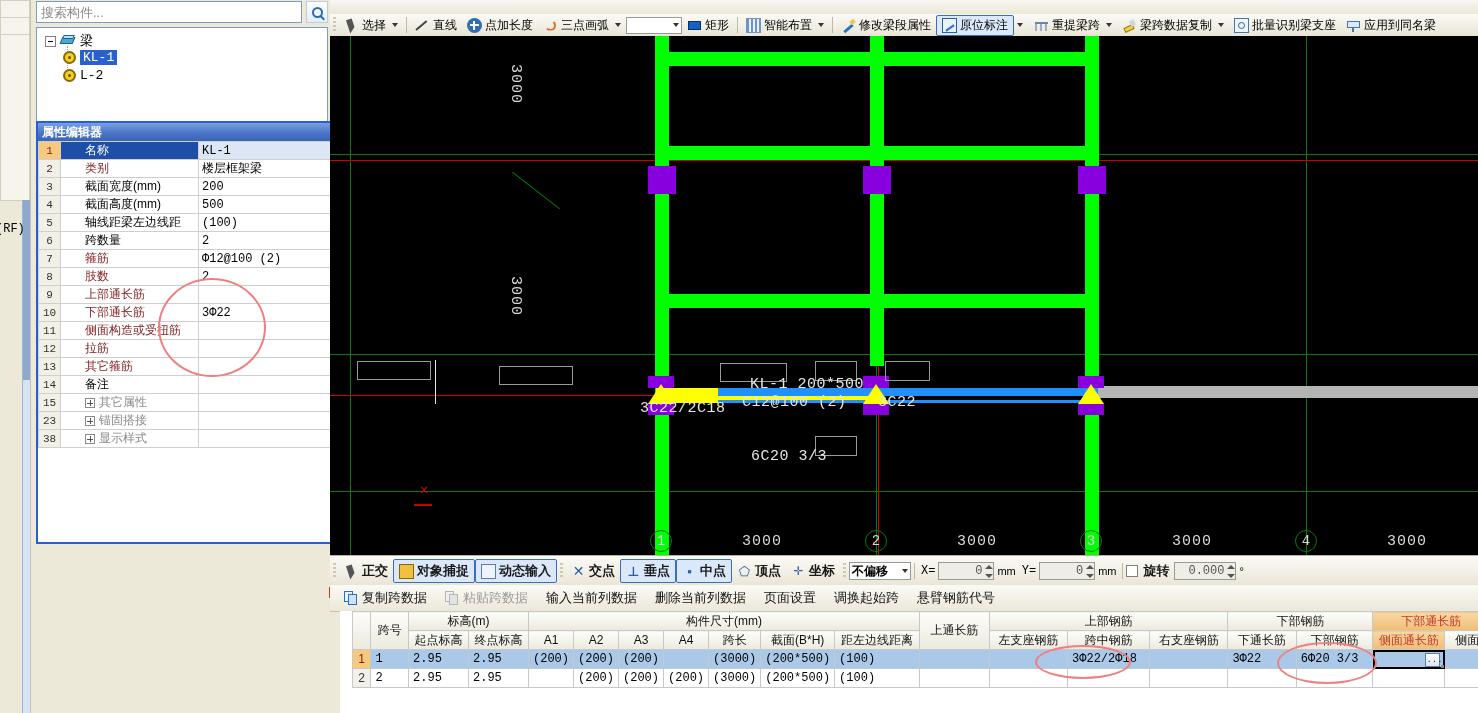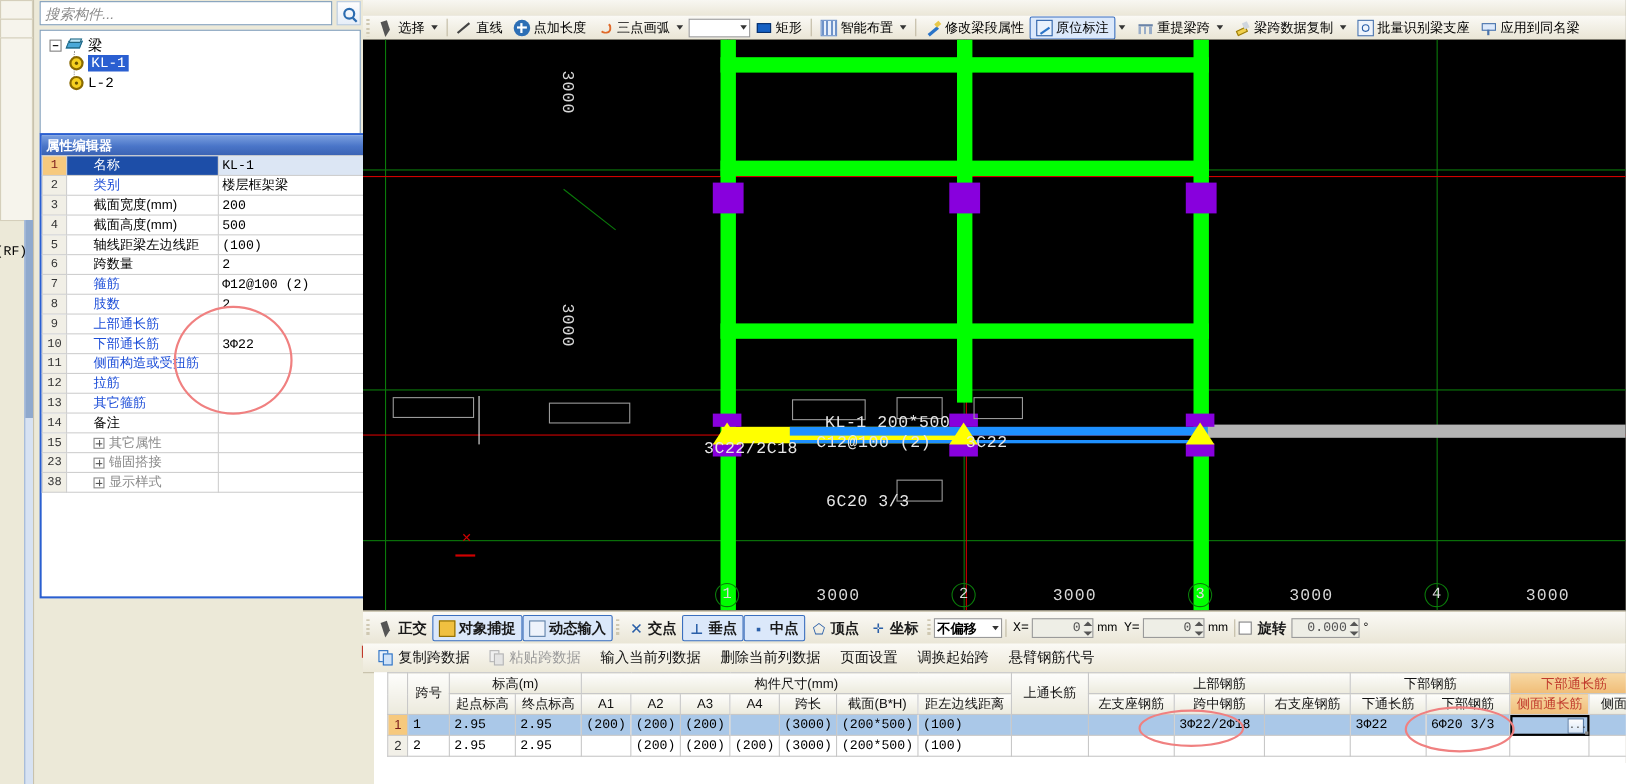--- a/index.html
+++ b/index.html
@@ -16,21 +16,21 @@
   .left-pane{position:absolute;left:0;top:0;width:330px;height:713px;background:#ece9d8;}
   .left-strip{position:absolute;left:0;top:0;width:30px;height:713px;background:#ece9d8;border-right:1px solid #c8c2ad;}
   .strip-box{position:absolute;left:0;width:28px;background:#f6f4ec;border:1px solid #d5cfbb;}
   .strip-box.b1{top:0;height:16px;}
   .strip-box.b2{top:17px;height:16px;}
   .strip-box.b3{top:34px;height:165px;}
   .rf-label{position:absolute;left:-4px;top:222px;width:40px;color:#000;font-size:12px;font-family:"Liberation Mono","DejaVu Sans Mono",monospace;}
   .scroll-v{position:absolute;left:22px;top:200px;width:7px;height:513px;background:#d7e2f2;border-left:1px solid #9db4d4;}
   .scroll-v i{position:absolute;left:0;top:0;width:7px;height:180px;background:#8fa9cd;display:block;}
 
-  .search-row{position:absolute;left:36px;top:1px;width:264px;height:24px;font-style:italic;}
+  .search-row{position:absolute;left:36px;top:1px;width:264px;height:24px;}
   .search-input{position:absolute;left:0;top:0;width:266px;height:22px;border:1px solid #7f9db9;background:#fff;
     font-size:13px;color:#8a8a8a;padding:0 4px;box-sizing:border-box;line-height:22px;}
   .search-btn{position:absolute;left:270px;top:0;width:22px;height:22px;border:1px solid #b8cce4;
     background:linear-gradient(#fdfdfe,#e6eef8);box-sizing:border-box;display:flex;align-items:center;justify-content:center;}
   .mag{width:11px;height:11px;border:2px solid #2b6cb0;border-radius:50%;position:relative;box-sizing:border-box;}
   .mag:after{content:"";position:absolute;right:-4px;bottom:-3px;width:5px;height:2px;background:#2b6cb0;transform:rotate(45deg);}
 
   .tree{position:absolute;left:36px;top:27px;width:292px;height:95px;background:#fff;border:1px solid #7f9db9;box-sizing:border-box;
     font-family:"Liberation Mono","DejaVu Sans Mono",monospace;font-size:13px;}
   .tnode{position:absolute;display:flex;align-items:center;gap:4px;white-space:nowrap;}
@@ -61,21 +61,21 @@
   .propwin .title .closebtn{position:absolute;right:2px;top:2px;width:14px;height:14px;background:#cc4444;
     border:1px solid #8d2222;color:#fff;font-size:10px;line-height:12px;text-align:center;box-sizing:border-box;font-weight:bold;}
   .ptable{width:100%;border-collapse:collapse;background:#fff;table-layout:fixed;}
   .ptable th,.ptable td{border:1px solid #cfcfcf;height:18px;font-size:12px;padding:0 3px;box-sizing:border-box;
     overflow:hidden;white-space:nowrap;}
   .ptable th{background:linear-gradient(#fdfdfc,#ece8d9);font-weight:bold;color:#7a3b0d;text-align:center;height:19px;}
   .ptable th.valhead{background:linear-gradient(#f6d09a,#eeb877);color:#6e2f06;}
   .col-n{width:22px;}
   .col-k{width:138px;}
   .ptable td.idx{background:#f1efe6;text-align:center;color:#333;font-family:"Liberation Mono",monospace;font-size:11px;}
-  .ptable td.key{color:#1d4ed8;padding-left:24px;}
+  .ptable td.key{color:#7f1d1d;padding-left:24px;}
   .ptable td.key.black{color:#000;}
   .ptable td.key.grey{color:#8a8a8a;}
   .ptable td.val{color:#000;font-family:"Liberation Mono","DejaVu Sans Mono",monospace;font-size:12px;}
   .ptable tr.selrow td.idx{background:#f6c97e;color:#7a1b1b;}
   .ptable tr.selrow td.key{background:#1d4ea8;color:#fff;}
   .ptable tr.selrow td.val{background:#dce6f4;}
   .plusbox{display:inline-block;width:10px;height:10px;border:1px solid #8a8a8a;background:#fff;
     position:relative;box-sizing:border-box;margin-right:4px;vertical-align:middle;}
   .plusbox:before{content:"";position:absolute;left:1px;top:4px;width:6px;height:1px;background:#555;}
   .plusbox:after{content:"";position:absolute;left:4px;top:1px;width:1px;height:6px;background:#555;}

